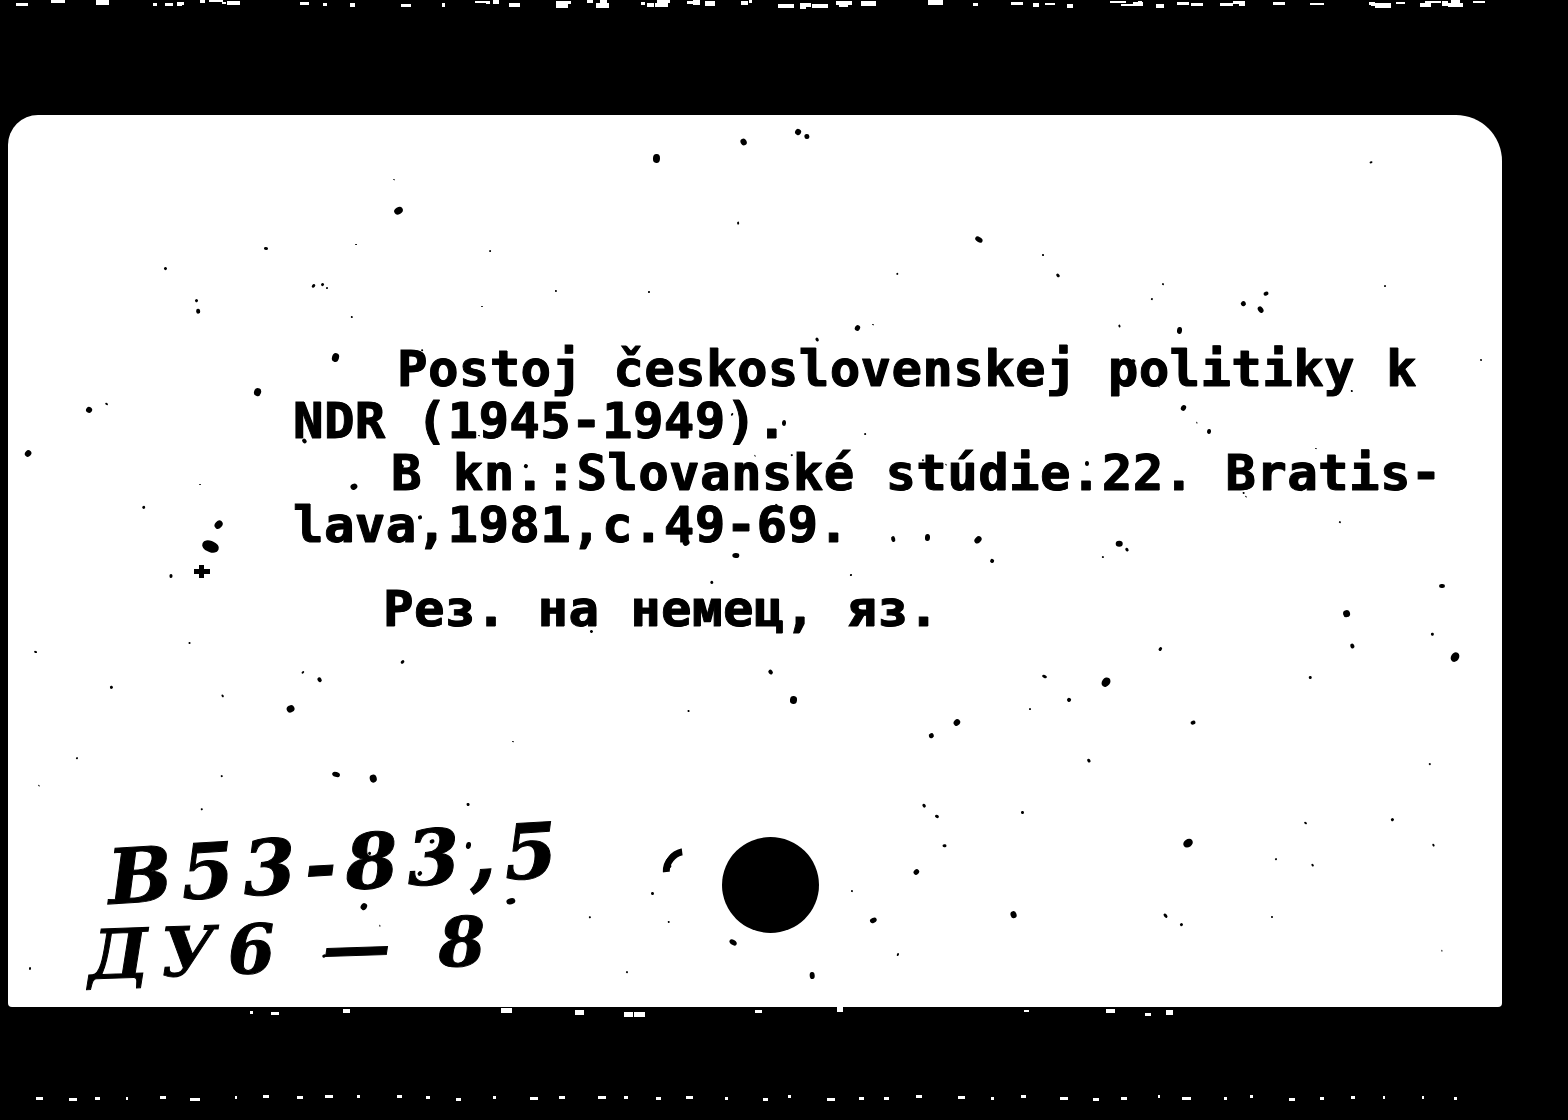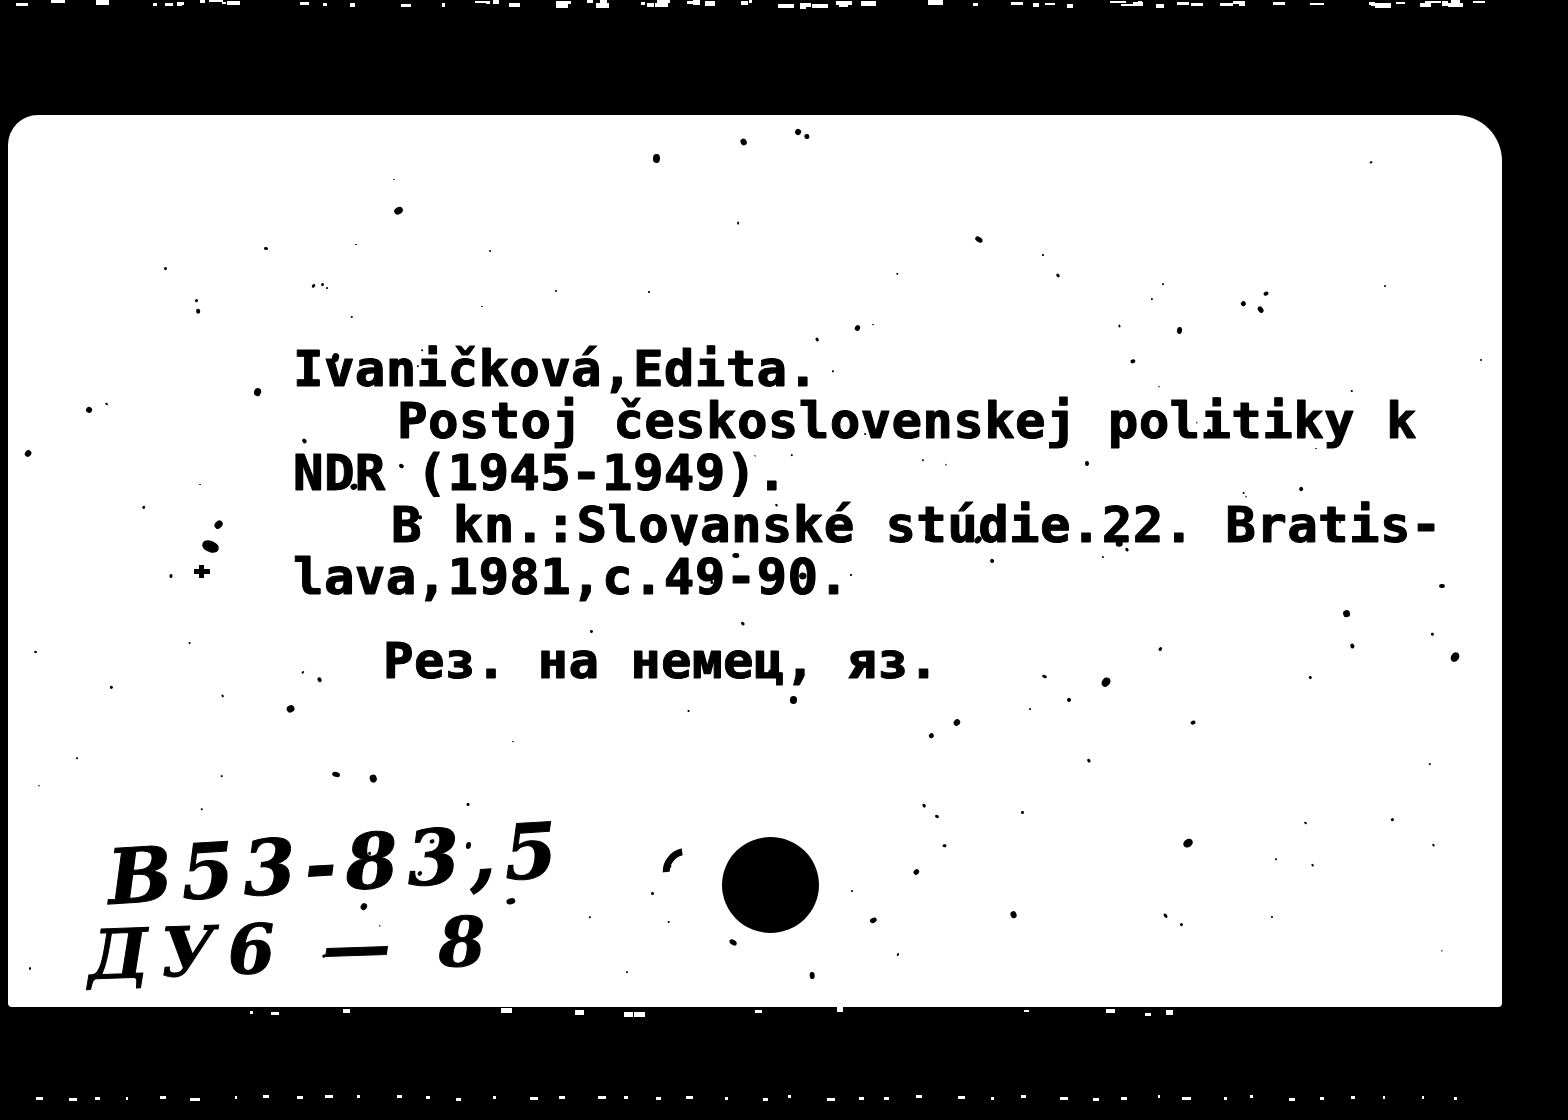--- a/index.html
+++ b/index.html
@@ -79,25 +79,24 @@
   .wdash { position:absolute; background:#fff; }
 </style>
 </head>
 <body>
 
 <div class="scan">
 
   <div class="card">
 
     <div class="typed">
-      <div class="ln">Ivaničková,Edita.</div>
       <div class="ln indent-a">Postoj československej politiky k</div>
       <div class="ln">NDR (1945-1949).</div>
       <div class="ln indent-b">B kn.:Slovanské stúdie.22. Bratis-</div>
-      <div class="ln">lava,1981,c.49-90.</div>
+      <div class="ln">lava,1981,c.49-69.</div>
       <div class="ln note">Рез. на немец, яз.</div>
     </div>
 
     <div class="hand hand-1">B53-83,5</div>
     <div class="hand hand-2">ДУ6 — 8</div>
 
     <div class="hole-crescent"></div>
     <div class="hole"></div>
 
     <div class="stray-blob"></div>

